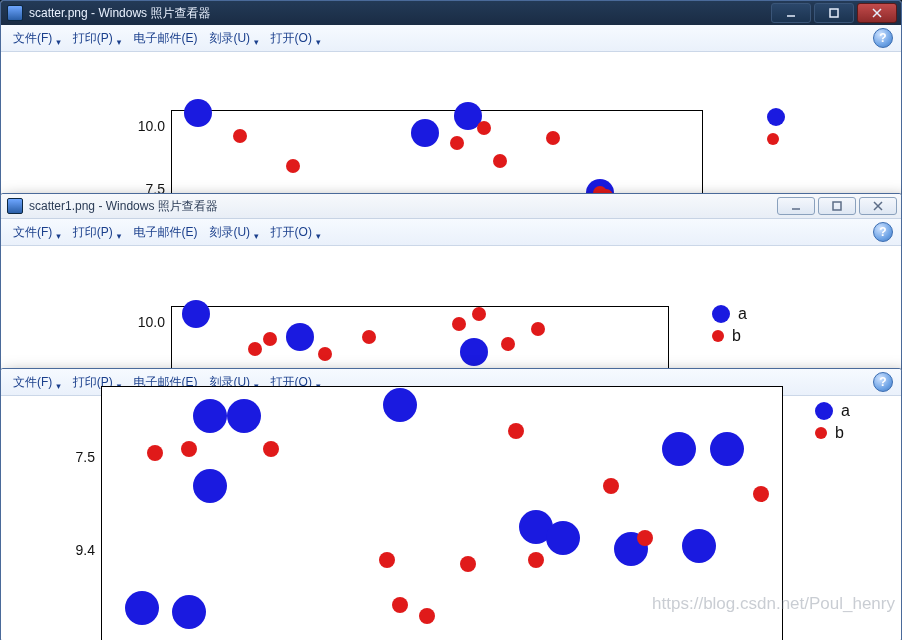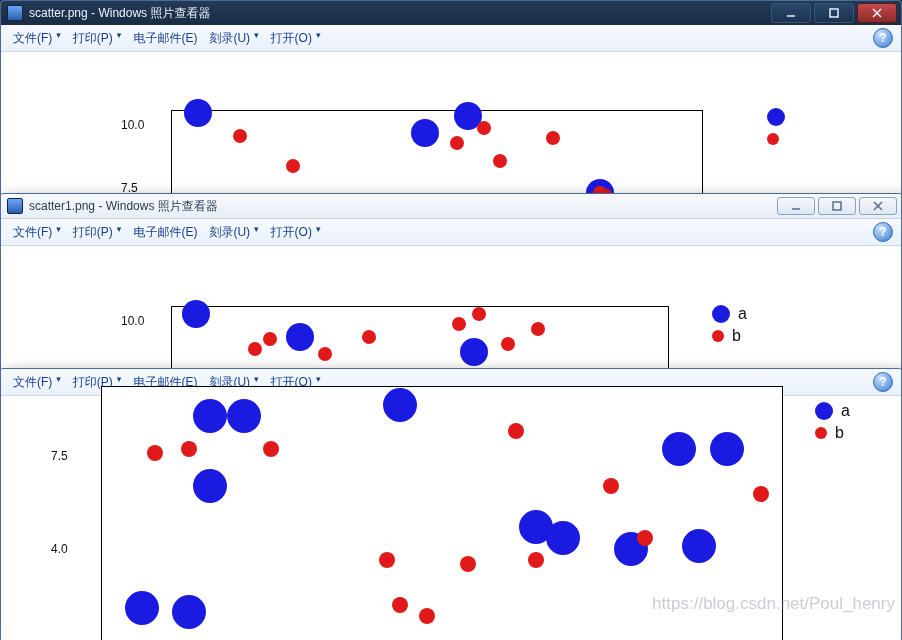--- a/index.html
+++ b/index.html
@@ -52,33 +52,33 @@
   .win2 .win-btn, .win3 .win-btn{
     width:36px;height:16px;border:1px solid #8aa1bd;background:linear-gradient(#f4f7fc,#dee7f3);
   }
   .win2 .win-btn svg, .win3 .win-btn svg{stroke:#5c6d87;}
   .menubar{
     height:26px;background:linear-gradient(#f6faff,#eaf1fb);
     border-bottom:1px solid #cbd7e8;
     display:flex; align-items:center; padding:0 8px; gap:4px;
     color:#1a3f8c;
   }
-  .menu-item{display:flex;align-items:flex-start;gap:2px;padding:2px 4px;}
+  .menu-item{display:flex;align-items:flex-end;gap:2px;padding:2px 4px;}
   .menu-drop{color:#1a3f8c;font-size:9px;margin-left:2px;}
   .help-icon{
     margin-left:auto;width:18px;height:18px;border-radius:50%;
     background:radial-gradient(circle at 35% 30%, #cfe3ff,#6fa4e6 60%,#3f79c2);
     border:1px solid #3b6db1; display:flex;align-items:center;justify-content:center;
     color:#fff;font-weight:bold;font-size:12px;
   }
   .client{position:relative;background:#fff;}
   
   .chart{position:absolute;}
   .chart .plate{position:absolute;border:1.5px solid #000;background:#fff;}
-  .chart .axis-label{position:absolute;font-size:12px;color:#111;}
+  .chart .axis-label{position:absolute;font-size:14px;color:#111;text-align:right;}
   .chart .dot{position:absolute;border-radius:50%;transform:translate(-50%,-50%);}
   .chart .dot.a{background:#1a1ae0;}
   .chart .dot.b{background:#e01a1a;}
   .chart .legend{
     position:absolute; background:#fff; padding:2px 6px;
   }
   .chart .legend .row{display:flex;align-items:center;gap:8px;font-size:16px;color:#111;height:22px;}
   .chart .legend .sw{width:18px;height:18px;border-radius:50%;}
   .chart .legend .sw.a{background:#1a1ae0;}
   .chart .legend .sw.b{background:#e01a1a;width:12px;height:12px;}
@@ -278,21 +278,21 @@
       <div class="menu-item">
           <span>打开(O)</span>
           <span class="menu-drop">▾</span>
         </div>
       <div class="help-icon">?</div>
     </div>
     <div class="client" style="height:222px;">
       <div class="chart" id="chart2" style="left:0;top:0;width:900px;height:230px;">
           <div class="plate" style="left: 100px; top: -10px; width: 680px; height: 400px;"></div>
           <div class="axis-label" style="left: 50px; top: 53.3px; width: 44px;">7.5</div>
-          <div class="axis-label" style="left: 50px; top: 145.8px; width: 44px;">4.0</div>
+          <div class="axis-label" style="left: 50px; top: 145.8px; width: 44px;">9.4</div>
           <div class="dot a" style="left: 208.8px; top: 20px; width: 34px; height: 34px;"></div>
           <div class="dot a" style="left: 242.8px; top: 20px; width: 34px; height: 34px;"></div>
           <div class="dot a" style="left: 399.2px; top: 8.9px; width: 34px; height: 34px;"></div>
           <div class="dot a" style="left: 208.8px; top: 90.3px; width: 34px; height: 34px;"></div>
           <div class="dot a" style="left: 535.2px; top: 131px; width: 34px; height: 34px;"></div>
           <div class="dot a" style="left: 562.4px; top: 142.1px; width: 34px; height: 34px;"></div>
           <div class="dot a" style="left: 678px; top: 53.3px; width: 34px; height: 34px;"></div>
           <div class="dot a" style="left: 725.6px; top: 53.3px; width: 34px; height: 34px;"></div>
           <div class="dot a" style="left: 630.4px; top: 153.2px; width: 34px; height: 34px;"></div>
           <div class="dot a" style="left: 140.8px; top: 212.4px; width: 34px; height: 34px;"></div>

